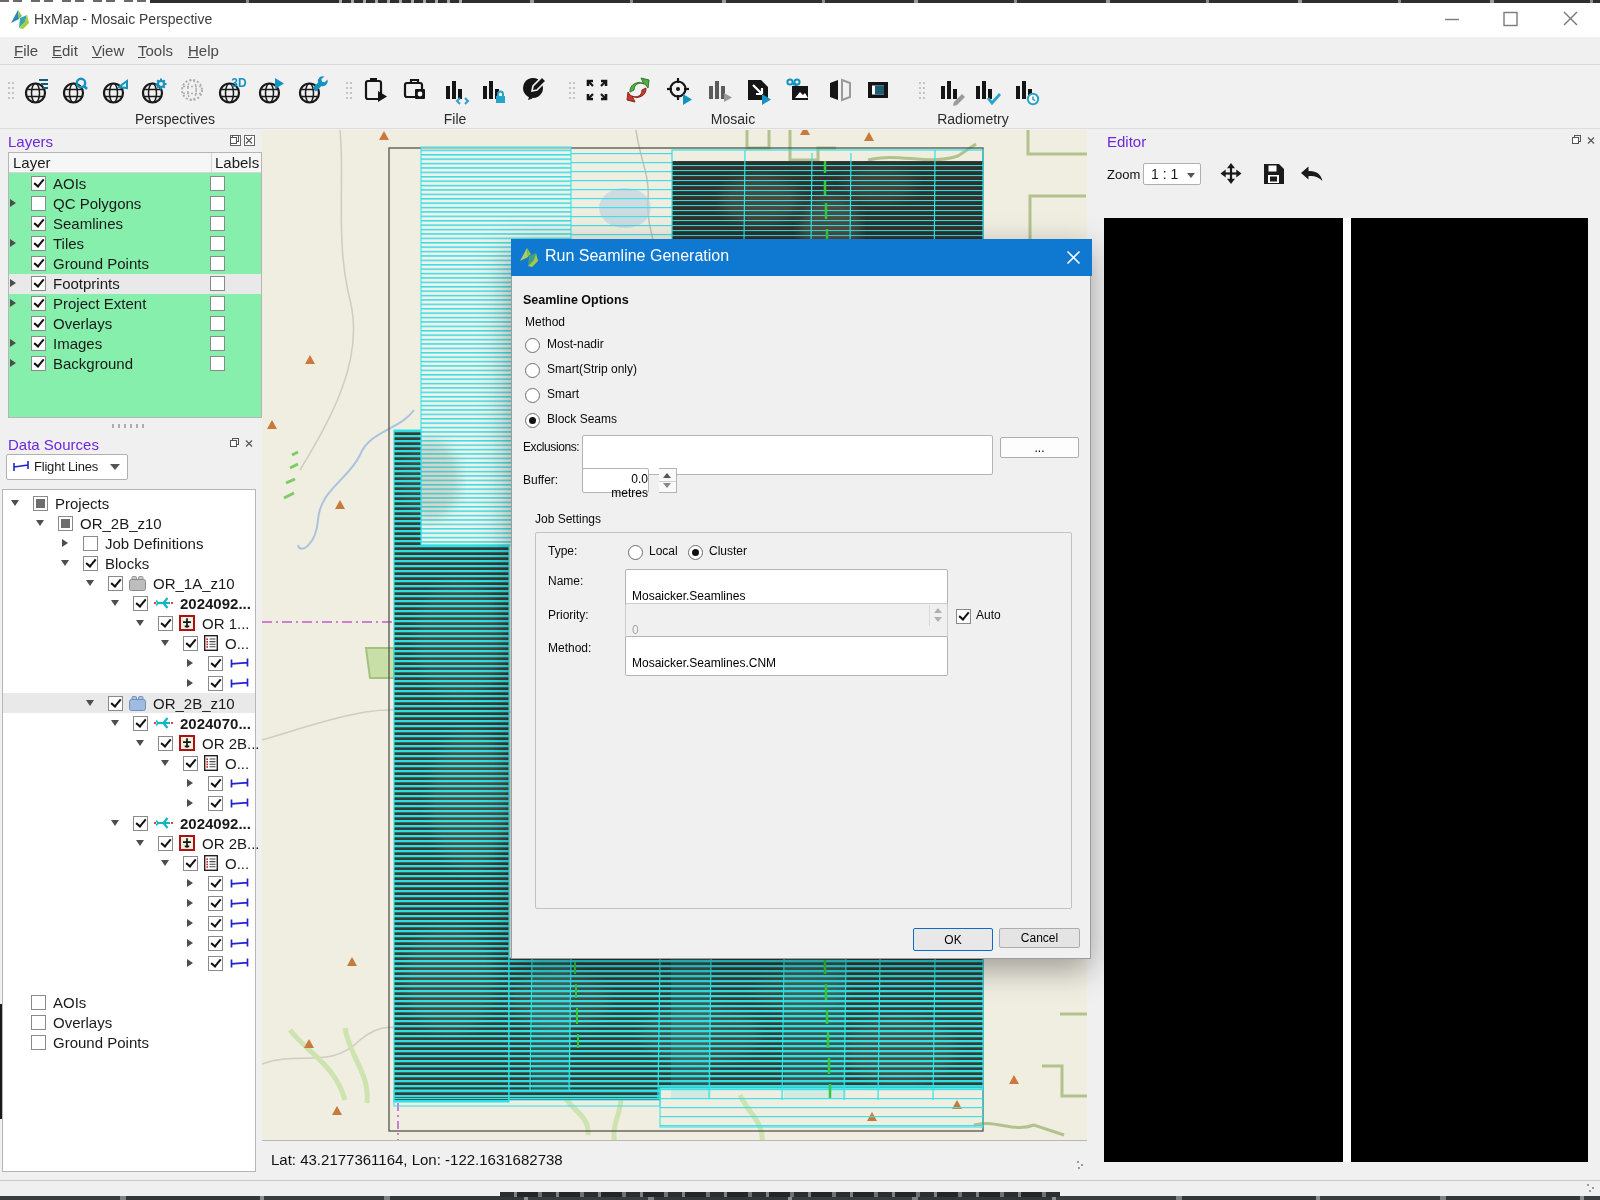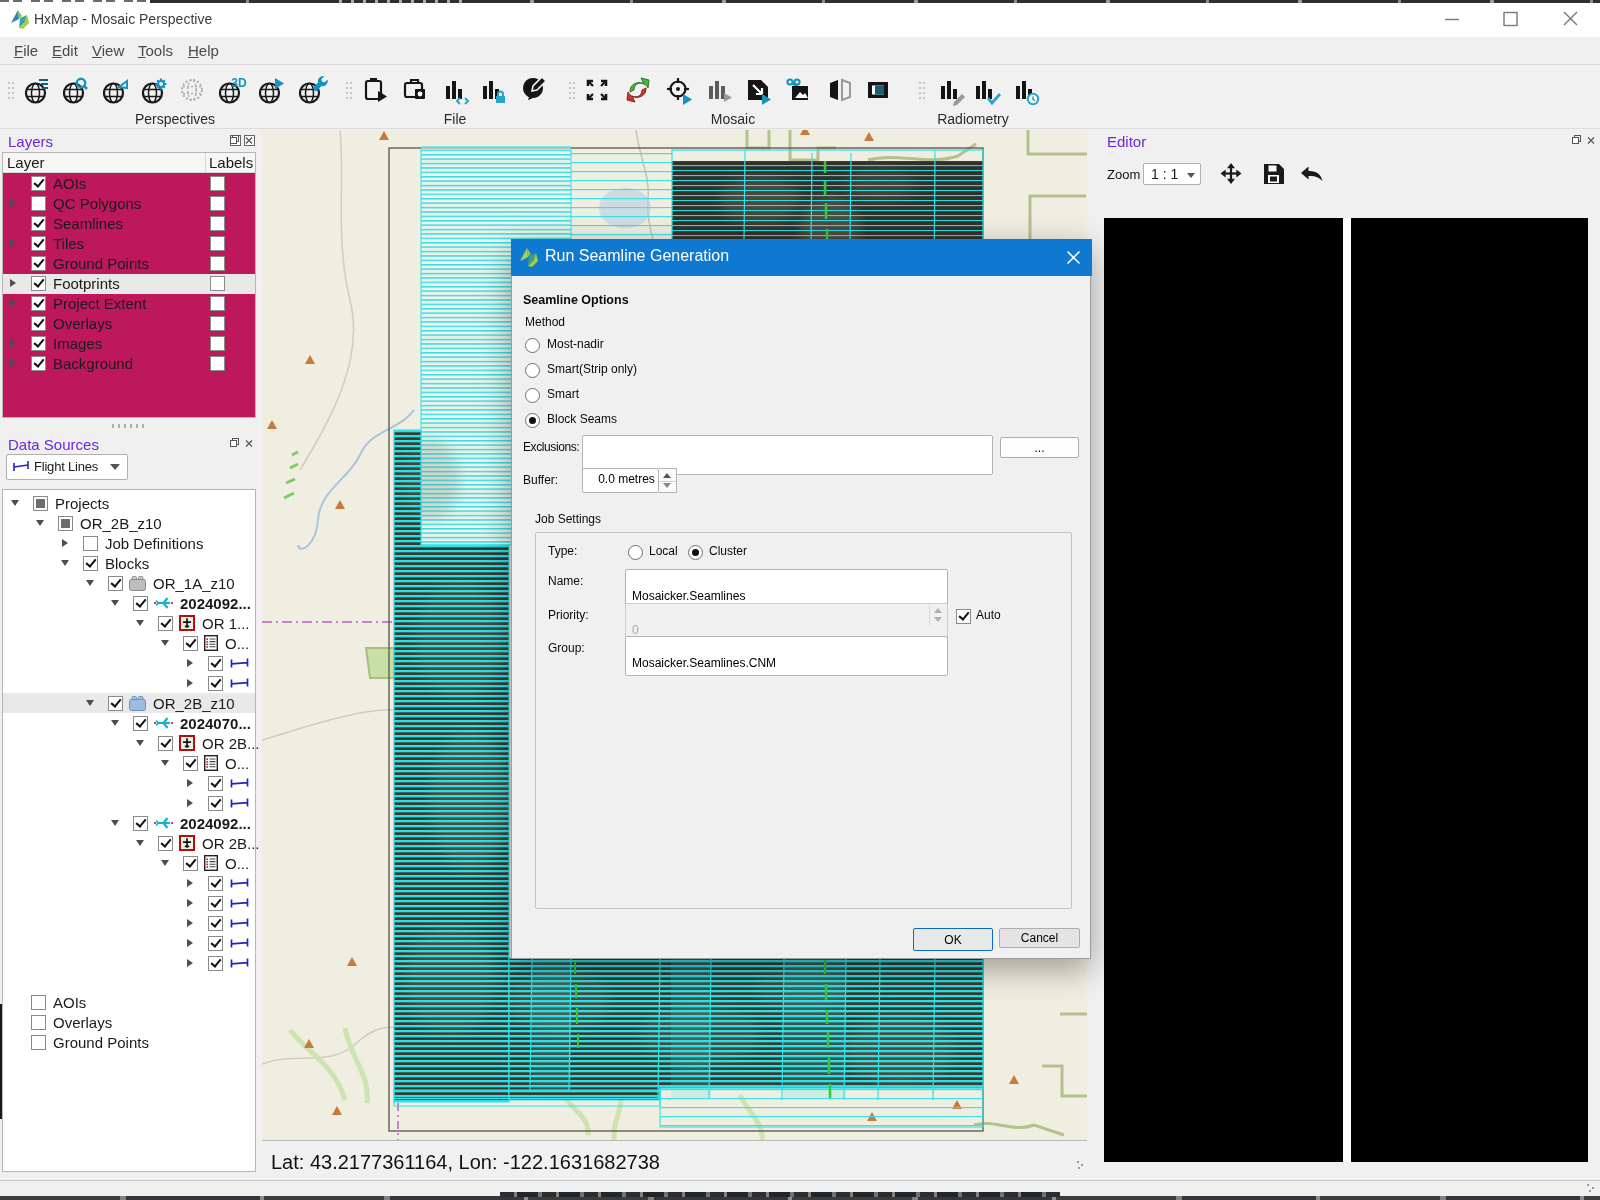--- a/index.html
+++ b/index.html
@@ -249,21 +249,21 @@
   <div class="abs" style="left:0;top:130px;width:258px;height:1042px;background:#f0f0f0"></div>
 
   <div class="ptitle" style="left:8px;top:133px">Layers</div>
   <div class="pb1 abs" style="left:230px;top:135px"></div>
   <div class="pb2 abs" style="left:244px;top:135px"></div>
   <svg class="abs" style="left:230px;top:135px" width="26" height="11" viewBox="0 0 26 11">
     <rect x="2.5" y="0.5" width="6" height="6" fill="none" stroke="#555" stroke-width="1"></rect>
     <rect x="0.5" y="2.5" width="6" height="6" fill="#fff" stroke="#555" stroke-width="1"></rect>
     <path d="M16 2.5 l6 6 M22 2.5 l-6 6" stroke="#555" stroke-width="1.2"></path>
   </svg>
-  <div class="abs" style="left:2px;top:152px;width:254px;height:266px;background:#be185d;border:1px solid #b6b6b6;box-sizing:border-box">
+  <div class="abs" style="left:8px;top:152px;width:254px;height:266px;background:#86efac;border:1px solid #b6b6b6;box-sizing:border-box">
     <div style="position:absolute;left:0;top:0;width:100%;height:19px;background:#f6f6f6;border-bottom:1px solid #d6d6d6">
       <span style="position:absolute;left:4px;top:1px;font-size:15px">Layer</span>
       <span style="position:absolute;left:206px;top:1px;font-size:15px">Labels</span>
       <span style="position:absolute;left:202px;top:0;width:1px;height:19px;background:#d6d6d6"></span>
     </div>
     <div class="abs" style="left:0;top:121px;width:252px;height:20px;background:#e9e9e9"></div>
   </div>
 
   <div class="trow" style="left:8px;top:173px">
       <span class="aw"></span>
@@ -806,21 +806,21 @@
       <rect x="660" y="1088" width="323" height="39" fill="url(#hzs)"></rect>
       <rect x="660" y="1088" width="323" height="39" fill="none" stroke="#2fe2e8" stroke-width="1"></rect>
       <rect x="394" y="1090" width="266" height="16" fill="url(#hzs)"></rect>
       <rect x="394" y="1090" width="266" height="16" fill="none" stroke="#2fe2e8" stroke-width="1"></rect>
       <path d="M825 960 v14 m1 10 v16 m1 10 v14 m1 8 v16 m1 10 v16 m1 10 v14" stroke="#35c83c" stroke-width="2.5"></path>
       <path d="M575 962 v12 m1 10 v14 m1 10 v16 m1 10 v14" stroke="#35c83c" stroke-width="2"></path>
     </g>
   </svg>
   <div class="abs" style="left:262px;top:1140px;width:825px;height:1px;background:#b9b9b9"></div>
 
-  <div class="abs" style="left:271px;top:1151px;font-size:20px;color:#111">Lat: 43.2177361164, Lon: -122.1631682738</div>
+  <div class="abs" style="left:271px;top:1151px;font-size:15px;color:#111">Lat: 43.2177361164, Lon: -122.1631682738</div>
 
   <div class="abs" style="left:1089px;top:130px;width:511px;height:1050px;background:#f0f0f0"></div>
   <div class="ptitle" style="left:1107px;top:133px">Editor</div>
   <svg class="abs" style="left:1572px;top:135px" width="26" height="11" viewBox="0 0 26 11">
     <rect x="2.5" y="0.5" width="6" height="6" fill="none" stroke="#555" stroke-width="1"></rect>
     <rect x="0.5" y="2.5" width="6" height="6" fill="#fff" stroke="#555" stroke-width="1"></rect>
     <path d="M16 2.5 l6 6 M22 2.5 l-6 6" stroke="#555" stroke-width="1.2"></path>
   </svg>
   <div class="abs" style="left:1107px;top:167px;font-size:13px;color:#111">Zoom</div>
   <div class="abs" style="left:1143px;top:163px;width:58px;height:22px;background:#fff;border:1px solid #b0b0b0;border-radius:2px;box-sizing:border-box">
@@ -871,21 +871,21 @@
     <div class="radio" style="left:13px;top:123px"></div>
       <div class="dlb" style="left:35px;top:122px">Smart(Strip only)</div>
     <div class="radio" style="left:13px;top:148px"></div>
       <div class="dlb" style="left:35px;top:147px">Smart</div>
     <div class="radio on" style="left:13px;top:173px"></div>
       <div class="dlb" style="left:35px;top:172px">Block Seams</div>
     <div class="dlb" style="left:11px;top:200px;font-size:12px;letter-spacing:-0.4px">Exclusions:</div>
     <div class="tin" style="left:70px;top:195px;width:411px;height:25px"></div>
     <div class="btn" style="left:488px;top:197px;width:79px;height:21px;background:#fdfdfd">...</div>
     <div class="dlb" style="left:11px;top:233px">Buffer:</div>
-    <div class="tin" style="left:70px;top:228px;width:77px;height:25px;text-align:center;padding:3px 0 0 12px">0.0 metres</div>
+    <div class="tin" style="left:70px;top:228px;width:67px;height:25px;text-align:right;padding:3px 0 0 12px">0.0 metres</div>
     <div class="abs" style="left:147px;top:228px;width:18px;height:25px;background:#fafafa;border:1px solid #b4b4b4;border-left:none;box-sizing:border-box">
       <span style="position:absolute;left:4px;top:4px;width:0;height:0;border-bottom:5px solid #555;border-left:4.5px solid transparent;border-right:4.5px solid transparent"></span>
       <span style="position:absolute;left:4px;top:14px;width:0;height:0;border-top:5px solid #888;border-left:4.5px solid transparent;border-right:4.5px solid transparent"></span>
       <span style="position:absolute;left:0;top:12px;width:100%;height:1px;background:#cFcFcF"></span>
     </div>
     <div class="dlb" style="left:23px;top:272px">Job Settings</div>
     <div class="abs" style="left:23px;top:292px;width:535px;height:375px;border:1px solid #c3c3c3;border-radius:2px"></div>
     <div class="dlb" style="left:36px;top:304px">Type:</div>
     <div class="radio" style="left:116px;top:305px"></div>
       <div class="dlb" style="left:137px;top:304px">Local</div>
@@ -895,21 +895,21 @@
     <div class="tin" style="left:113px;top:329px;width:323px;height:25px">Mosaicker.Seamlines</div>
     <div class="dlb" style="left:36px;top:368px">Priority:</div>
     <div class="tin" style="left:113px;top:363px;width:323px;height:25px;background:#f0f0f0;border-color:#cdcdcd;color:#a8a8a8">0
       <span style="position:absolute;right:1px;top:1px;width:16px;height:21px;border-left:1px solid #d9d9d9">
         <span style="position:absolute;left:4px;top:3px;width:0;height:0;border-bottom:5px solid #b0b0b0;border-left:4px solid transparent;border-right:4px solid transparent"></span>
         <span style="position:absolute;left:4px;top:12px;width:0;height:0;border-top:5px solid #b0b0b0;border-left:4px solid transparent;border-right:4px solid transparent"></span>
       </span>
     </div>
     <div class="cb on abs" style="left:444px;top:369px"></div>
       <div class="dlb" style="left:464px;top:368px">Auto</div>
-    <div class="dlb" style="left:36px;top:401px">Group:</div>
+    <div class="dlb" style="left:36px;top:401px">Method:</div>
     <div class="tin" style="left:113px;top:396px;width:323px;height:25px">Mosaicker.Seamlines.CNM</div>
     <div class="btn" style="left:401px;top:688px;width:80px;height:23px;border-color:#0a6cc8;background:#e8e8e8">OK</div>
     <div class="btn" style="left:487px;top:688px;width:81px;height:20px">Cancel</div>
   </div>
 
   <div class="abs" style="left:1076px;top:1160px;width:10px;height:10px;background:radial-gradient(circle 1px at 2px 2px,#9a9a9a 1px,transparent 1.4px),radial-gradient(circle 1px at 6px 5px,#9a9a9a 1px,transparent 1.4px),radial-gradient(circle 1px at 3px 8px,#9a9a9a 1px,transparent 1.4px)"></div>
   <div class="abs" style="left:1586px;top:1182px;width:12px;height:12px;background:radial-gradient(circle 1px at 2px 3px,#9a9a9a 1px,transparent 1.4px),radial-gradient(circle 1px at 7px 6px,#9a9a9a 1px,transparent 1.4px),radial-gradient(circle 1px at 4px 9px,#9a9a9a 1px,transparent 1.4px)"></div>
 
   <div class="abs" style="left:0;top:1180px;width:1600px;height:1px;background:#c9c9c9"></div>
   <div class="abs" style="left:0;top:1196px;width:1600px;height:4px;background:repeating-linear-gradient(90deg,#3a3d40 0 120px,#7d8084 120px 126px,#33363a 126px 260px,#8b8e92 260px 264px)"></div>

